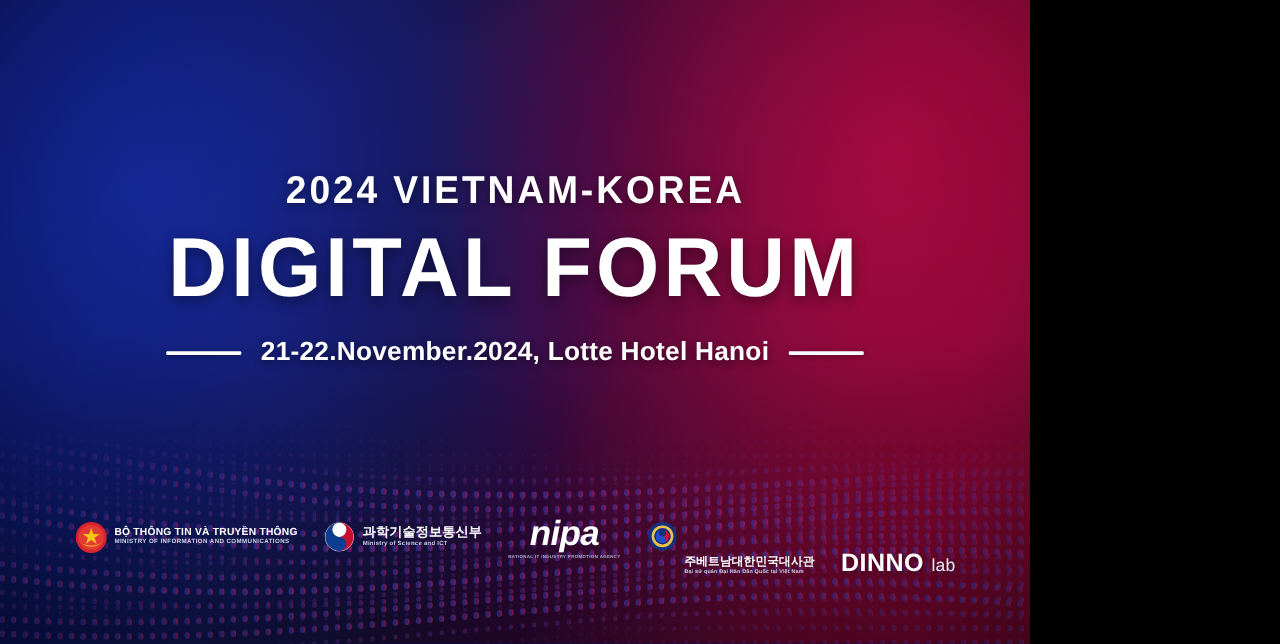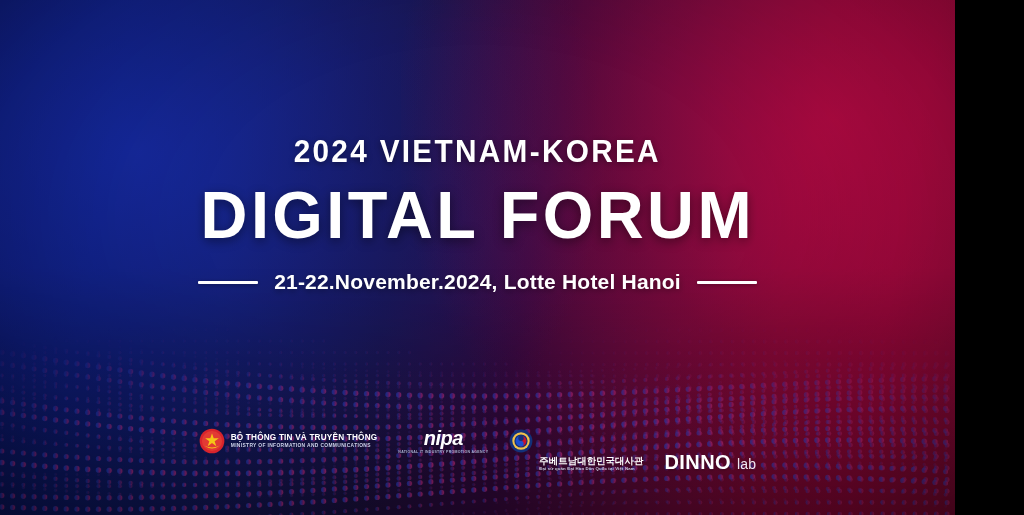--- a/index.html
+++ b/index.html
@@ -5,21 +5,21 @@
 <style>
   * { margin:0; padding:0; box-sizing:border-box; }
   html,body { background:#000; }
   body {
     font-family:"Liberation Sans", sans-serif;
     -webkit-font-smoothing:antialiased;
   }
 
   .banner {
     position:relative;
-    width:955px;
+    width:824px;
     height:515px;
     overflow:hidden;
     background:#0a1668;
   }
 
   
   .bg-base {
     position:absolute; inset:0;
     background:linear-gradient(100deg,
       #0a1566 0%,
@@ -117,21 +117,21 @@
     letter-spacing:0.2px;
     color:#ffffff;
     white-space:nowrap;
     text-shadow:0 2px 6px rgba(0,0,0,0.40);
   }
 
   
   .logos {
     position:absolute;
     left:0; right:0;
-    top:408px;
+    top:396px;
     display:flex;
     justify-content:center;
     align-items:center;
     gap:21px;
   }
   .logo { display:flex; align-items:center; gap:6px; }
   .logo-txt { display:flex; flex-direction:column; justify-content:center; }
 
   .mic-l1 {
     font-size:8.2px; font-weight:700; color:#ffffff;
@@ -145,21 +145,21 @@
   .msit-l1 {
     font-size:10.5px; font-weight:700; color:#ffffff;
     letter-spacing:0.1px; white-space:nowrap; line-height:1.2;
   }
   .msit-l2 {
     font-size:4.8px; font-weight:700; color:#c8cee6;
     letter-spacing:0.2px; white-space:nowrap; line-height:1.3;
   }
 
   .nipa-word {
-    font-size:20px; font-weight:700; font-style:italic;
+    font-size:28px; font-weight:700; font-style:italic;
     color:#ffffff; letter-spacing:-0.5px; line-height:1;
   }
   .nipa-sub {
     font-size:3.5px; font-weight:700; color:#a9b0cf;
     letter-spacing:0.3px; white-space:nowrap; margin-top:2px;
   }
 
   .kitcc-line {
     font-size:7.6px; font-weight:700; color:#ffffff;
     letter-spacing:0.1px; white-space:nowrap; line-height:1.38;
@@ -3351,20 +3351,31 @@
         <circle cx="20" cy="20" r="15.5" fill="#e23a34"></circle>
         <path d="M20 8 L22.6 15.6 L30.6 15.6 L24.1 20.3 L26.6 27.9 L20 23.2 L13.4 27.9 L15.9 20.3 L9.4 15.6 L17.4 15.6 Z" fill="#f5c518"></path>
         <path d="M8 27 q12 6 24 0 q-12 9 -24 0 Z" fill="#f5c518"></path>
       </svg>
       <div class="logo-txt">
         <span class="mic-l1">BỘ THÔNG TIN VÀ TRUYỀN THÔNG</span>
         <span class="mic-l2">MINISTRY OF INFORMATION AND COMMUNICATIONS</span>
       </div>
     </div>
 
+    <div class="logo">
+      <svg width="25" height="25" viewBox="0 0 40 40">
+        <circle cx="20" cy="20" r="18.5" fill="#ffffff"></circle>
+        <path d="M20 2 a18 18 0 0 1 0 36 a9 9 0 0 1 0 -18 a9 9 0 0 0 0 -18 Z" fill="#c8102e"></path>
+        <path d="M20 2 a18 18 0 0 0 0 36 a9 9 0 0 0 0 -18 a9 9 0 0 1 0 -18 Z" fill="#0b3d91"></path>
+      </svg>
+      <div class="logo-txt">
+        <span class="msit-l1">과학기술정보통신부</span>
+        <span class="msit-l2">Ministry of Science and ICT</span>
+      </div>
+    </div>
 
     <div class="logo">
       <div class="logo-txt" style="align-items:center;">
         <span class="nipa-word">nipa</span>
         <span class="nipa-sub">NATIONAL IT INDUSTRY PROMOTION AGENCY</span>
       </div>
     </div>
 
 
     <div class="logo">

